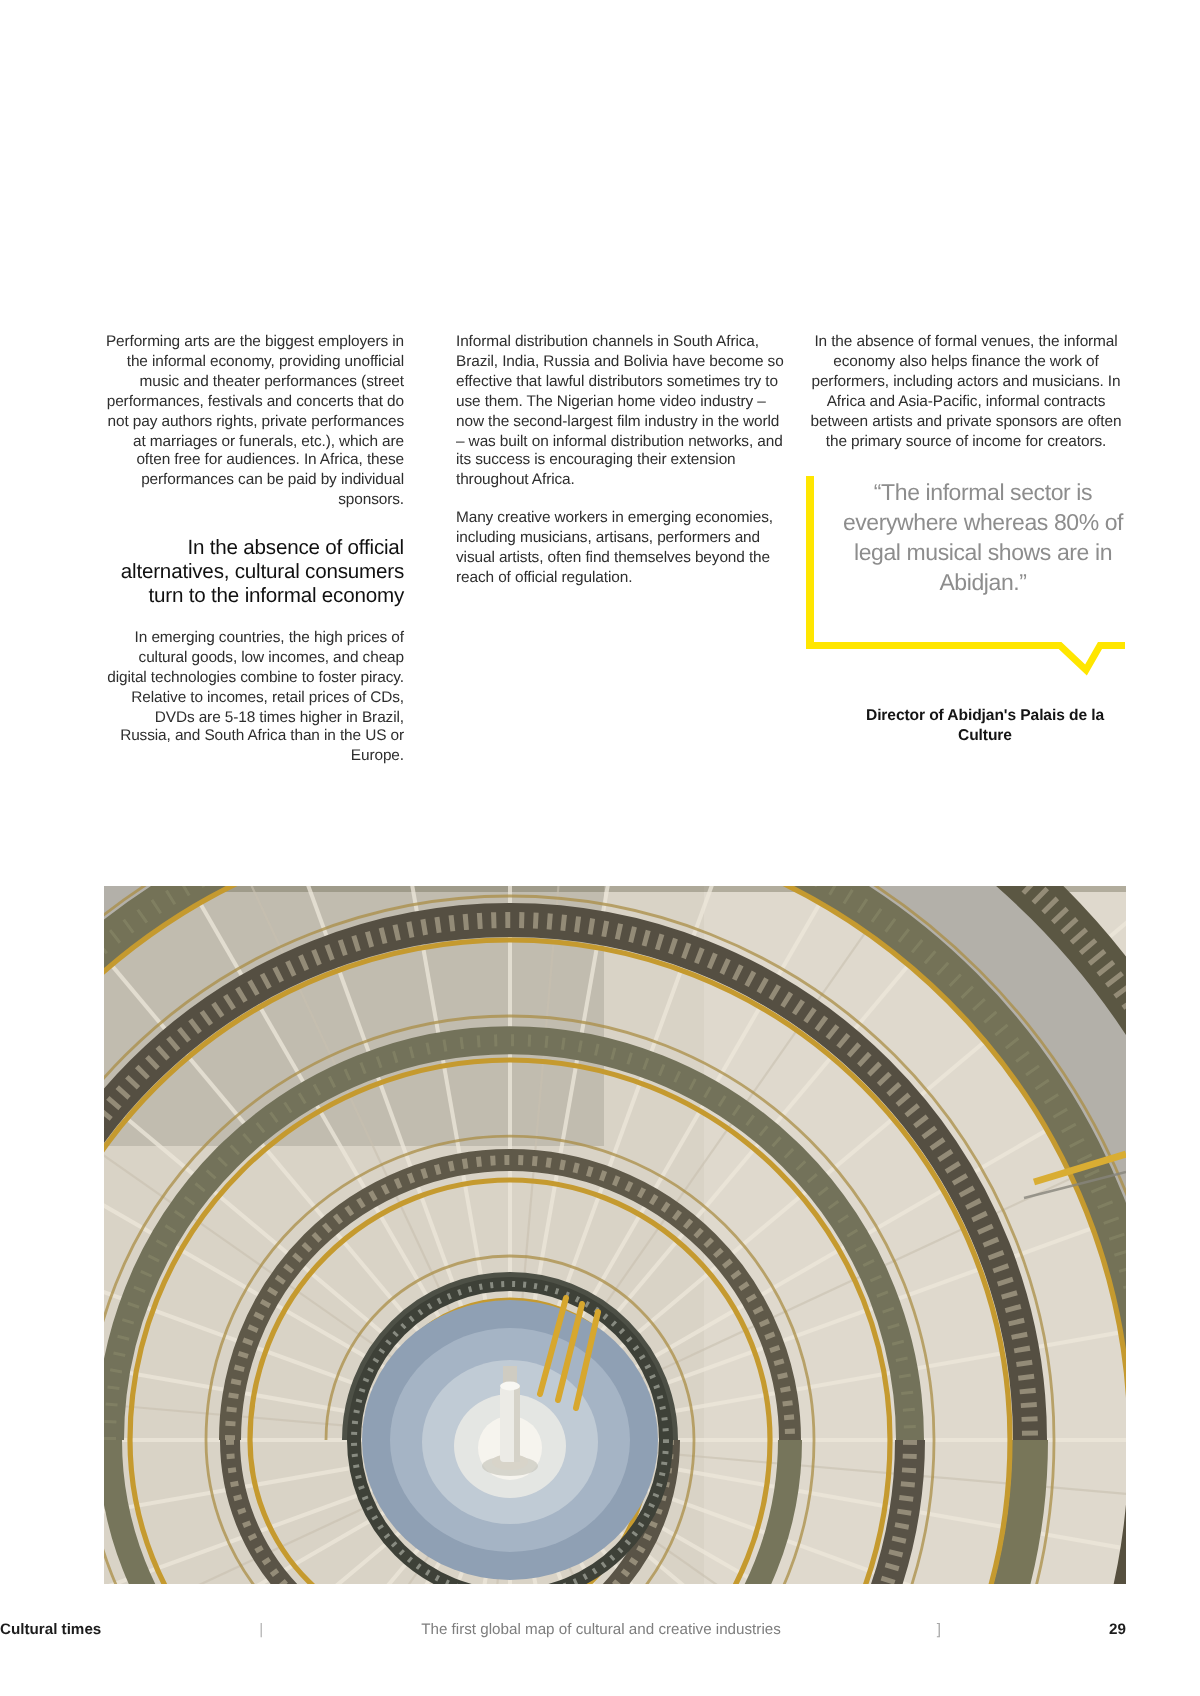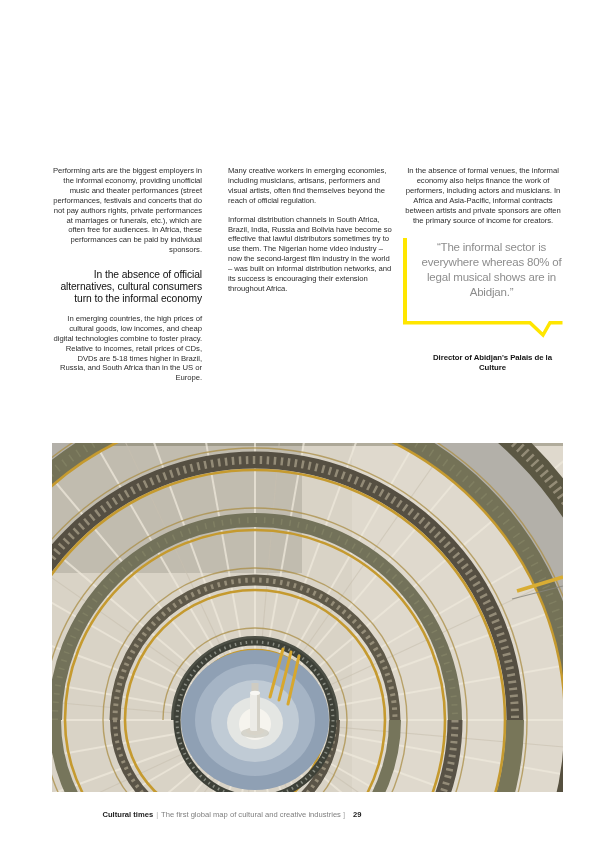--- a/index.html
+++ b/index.html
@@ -40,42 +40,42 @@
     margin: 15px 0 0 19px;
     font-size: 7.8px; font-weight: bold; color: #141414;
   }
   .photo {
     position: absolute; left: 52px; top: 443px;
     width: 511px; height: 349px;
     overflow: hidden; background: #d9d3c6;
   }
   .photo svg { display: block; }
   .footer {
-    position: absolute; top: 810px; left: 0; width: 464px;
-    display: flex; justify-content: center; align-items: baseline;
+    position: absolute; top: 810px; left: 0; width: 563px;
+    display: flex; justify-content: space-between; align-items: baseline;
     font-size: 7.6px; color: #1c1c1c; white-space: nowrap;
   }
   .footer-title { font-weight: bold; }
   .footer-sep { color: #b3b3b3; margin: 0 3px; }
   .footer-sub { color: #7e7e7e; }
   .footer-bracket { color: #a8a8a8; margin-left: 2px; }
   .footer-page { font-weight: bold; margin-left: 8px; }
 </style>
 </head>
 <body>
 
 <div class="columns">
   <div class="col col-1">
     <p>Performing arts are the biggest employers in the informal economy, providing unofficial music and theater performances (street performances, festivals and concerts that do not pay authors rights, private performances at marriages or funerals, etc.), which are often free for audiences. In Africa, these performances can be paid by individual sponsors.</p>
     <div class="subhead">In the absence of official alternatives, cultural consumers turn to the informal economy</div>
     <p>In emerging countries, the high prices of cultural goods, low incomes, and cheap digital technologies combine to foster piracy. Relative to incomes, retail prices of CDs, DVDs are 5-18 times higher in Brazil, Russia, and South Africa than in the US or Europe.</p>
   </div>
   <div class="col col-2">
+    <p>Informal distribution channels in South Africa, Brazil, India, Russia and Bolivia have become so effective that lawful distributors sometimes try to use them. The Nigerian home video industry – now the second-largest film industry in the world – was built on informal distribution networks, and its success is encouraging their extension throughout Africa.</p>
     <p>Many creative workers in emerging economies, including musicians, artisans, performers and visual artists, often find themselves beyond the reach of official regulation.</p>
-    <p>Informal distribution channels in South Africa, Brazil, India, Russia and Bolivia have become so effective that lawful distributors sometimes try to use them. The Nigerian home video industry – now the second-largest film industry in the world – was built on informal distribution networks, and its success is encouraging their extension throughout Africa.</p>
   </div>
   <div class="col col-3">
     <p>In the absence of formal venues, the informal economy also helps finance the work of performers, including actors and musicians. In Africa and Asia-Pacific, informal contracts between artists and private sponsors are often the primary source of income for creators.</p>
     <div class="pullquote">
       <div class="pq-body">
         <div class="pq-text">“The informal sector is everywhere whereas 80% of legal musical shows are in Abidjan.”</div>
       </div>
       <svg class="quote-tail" width="161" height="17" viewBox="0 0 161 17">
         <path d="M0 1.75 H127 L140 14 L147 1.75 H159.5" stroke="#ffe600" stroke-width="3.5" fill="none"></path>
       </svg>

